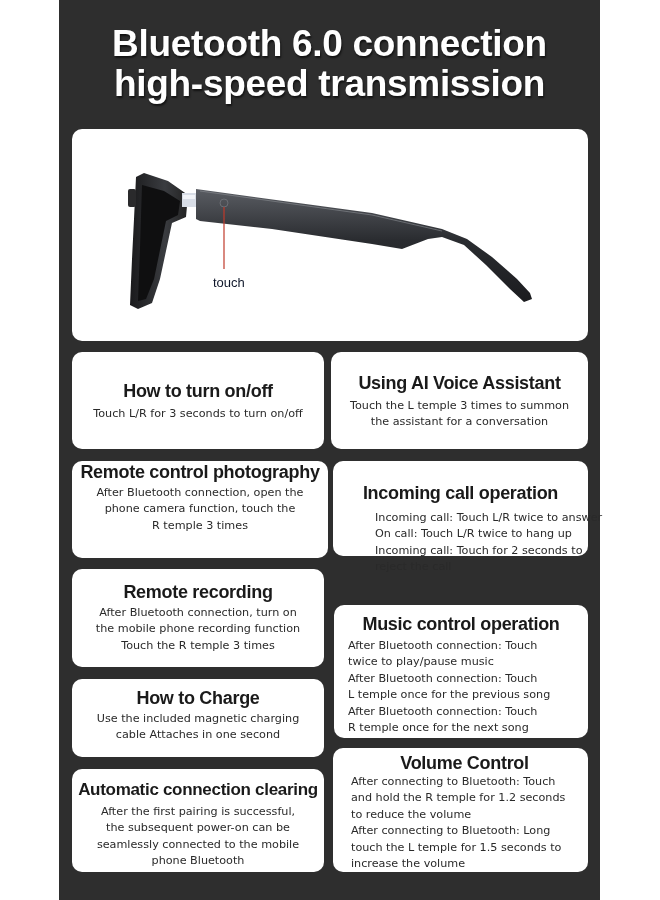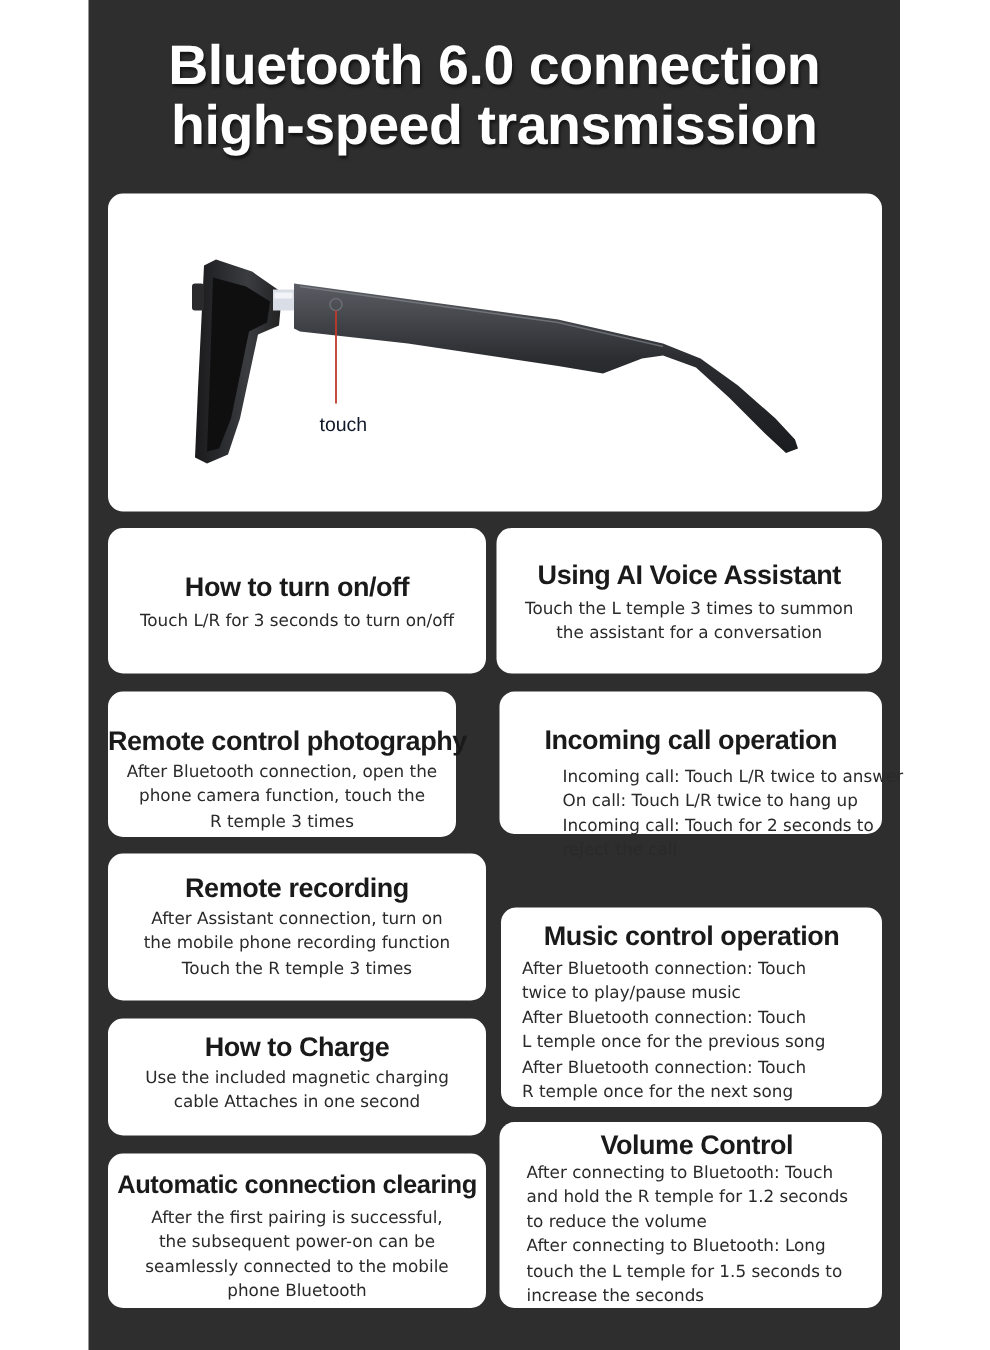--- a/index.html
+++ b/index.html
@@ -81,33 +81,33 @@
   <span class="touch-label">touch</span>
 </div>
 
 <div class="card" style="left:72px; top:352px; width:252px; height:97px; padding-top:28px;">
   <div class="title">How to turn on/off</div>
   <div class="body center" style="margin-top:4px;">
     <div>Touch L/R for 3 seconds to turn on/off</div>
   </div>
 </div>
 
-<div class="card" style="left:72px; top:461px; width:232px; height:97px; padding-top:22px;">
+<div class="card" style="left:72px; top:461px; width:256px; height:97px; padding-top:0;">
   <div class="title">Remote control photography</div>
   <div class="body center" style="margin-top:2px;">
     <div>After Bluetooth connection, open the</div>
     <div>phone camera function, touch the</div>
     <div>R temple 3 times</div>
   </div>
 </div>
 
 <div class="card" style="left:72px; top:569px; width:252px; height:98px; padding-top:12px;">
   <div class="title">Remote recording</div>
   <div class="body center" style="margin-top:2px;">
-    <div>After Assistant connection, turn on</div>
+    <div>After Bluetooth connection, turn on</div>
     <div>the mobile phone recording function</div>
     <div>Touch the R temple 3 times</div>
   </div>
 </div>
 
 <div class="card" style="left:72px; top:679px; width:252px; height:78px; padding-top:8px;">
   <div class="title">How to Charge</div>
   <div class="body center" style="margin-top:2px;">
     <div>Use the included magnetic charging</div>
     <div>cable Attaches in one second</div>
@@ -155,15 +155,15 @@
 </div>
 
 <div class="card" style="left:333px; top:748px; width:255px; height:124px; padding-top:4px; padding-left:18px;">
   <div class="title" style="margin-left:-10px;">Volume Control</div>
   <div class="body left" style="margin-top:0px;">
     <div>After connecting to Bluetooth: Touch</div>
     <div>and hold the R temple for 1.2 seconds</div>
     <div>to reduce the volume</div>
     <div>After connecting to Bluetooth: Long</div>
     <div>touch the L temple for 1.5 seconds to</div>
-    <div>increase the seconds</div>
+    <div>increase the volume</div>
   </div>
 </div>
 
 </body></html>

